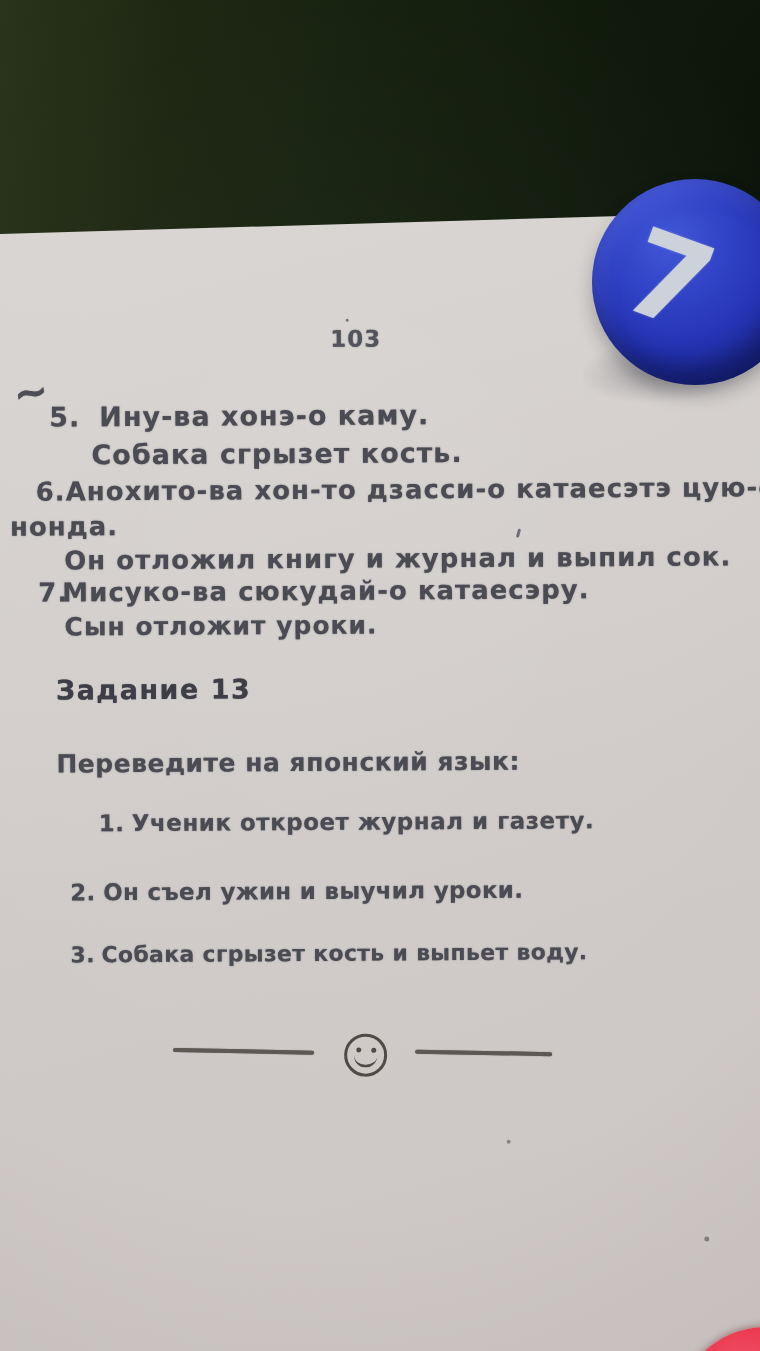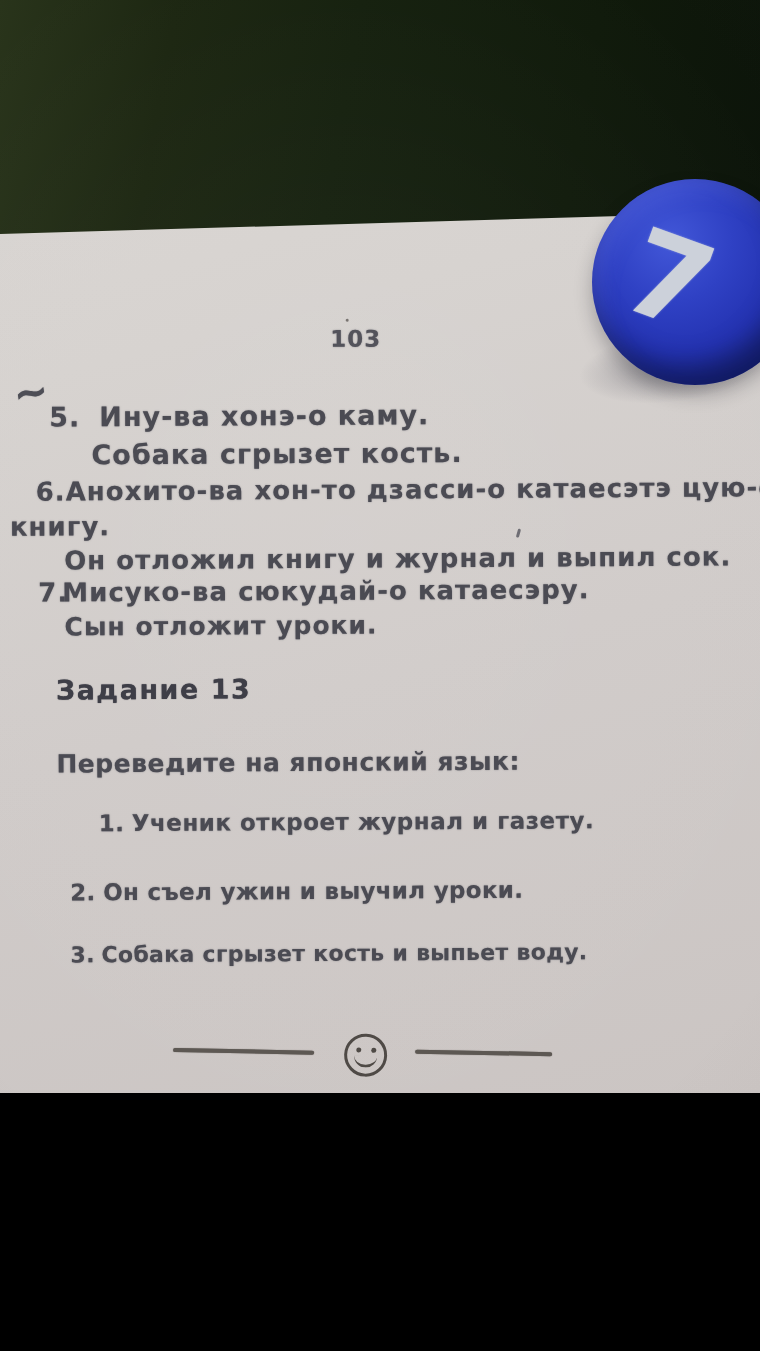--- a/index.html
+++ b/index.html
@@ -1,17 +1,17 @@
 <!DOCTYPE html>
 <html><head>
 <meta charset="utf-8">
 <style>
   html,body{margin:0;padding:0;background:#000;}
   #photo{
-    position:relative;width:760px;height:1093px;overflow:hidden;
+    position:relative;width:760px;height:1351px;overflow:hidden;
     background:linear-gradient(165deg,#dbd7d4 0%,#d6d2cf 30%,#d0cbc9 60%,#cbc5c3 100%);
     font-family:"DejaVu Sans","Liberation Sans",sans-serif;
   }
   
   .table-surface{
     position:absolute;left:0;top:0;width:760px;height:242px;
     background:linear-gradient(100deg,#29341b 0%,#1c2611 22%,#15200e 45%,#101a0b 75%,#0c140a 100%);
     clip-path:polygon(0 0,760px 0,760px 212px,0 234px);
   }
   
@@ -67,21 +67,21 @@
     <div class="txt" style="left:326px;top:326px;width:62px;font-size:23px;text-align:center;color:#53535b;">103</div>
 
     <div class="pen-mark" style="left:14px;top:366px;font-size:42px;">~</div>
 
     <div class="txt" style="left:50px;top:400px;font-size:27px;">5.</div>
     <div class="txt" style="left:100px;top:400px;font-size:27px;">Ину-ва хонэ-о каму.</div>
     <div class="txt" style="left:92px;top:438px;font-size:27px;">Собака сгрызет кость.</div>
 
     <div class="txt" style="left:36px;top:475px;font-size:26px;">6.</div>
     <div class="txt" style="left:66px;top:475px;font-size:26px;">Анохито-ва хон-то дзасси-о катаесэтэ цую-о</div>
-    <div class="txt" style="left:10px;top:510px;font-size:26px;">книгу.</div>
+    <div class="txt" style="left:10px;top:510px;font-size:26px;">нонда.</div>
     <div class="txt" style="left:64px;top:544px;font-size:26px;">Он отложил книгу и журнал и выпил сок.</div>
     <div class="stress-mark" style="left:517px;top:530px;"></div>
 
     <div class="txt" style="left:38px;top:576px;font-size:26px;">7.</div>
     <div class="txt" style="left:62px;top:576px;font-size:26px;">Мисуко-ва сюкудай-о катаесэру.</div>
     <div class="txt" style="left:64px;top:611px;font-size:25px;">Сын отложит уроки.</div>
 
     <div class="txt heading" style="left:55px;top:673px;font-size:27px;">Задание 13</div>
 
     <div class="txt" style="left:55px;top:748px;font-size:25px;letter-spacing:0.5px;">Переведите на японский язык:</div>

